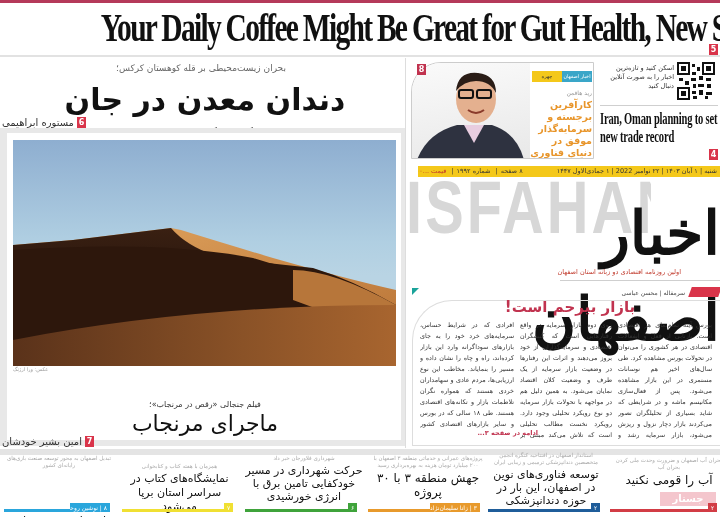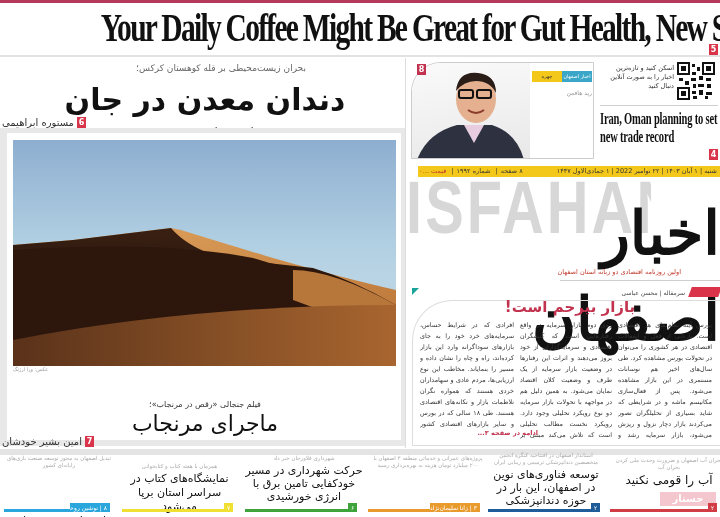--- a/index.html
+++ b/index.html
@@ -90,21 +90,21 @@
   .tease-badge { height: 9px; font-size: 6px; color: #fff; line-height: 9px; text-align: center; padding: 0 3px; }
 </style>
 </head>
 <body>
 
 <div class="abs top-rule"></div>
 <div class="abs top-headline">Your Daily Coffee Might Be Great for Gut Health, New Study Suggests</div>
 <div class="abs page-badge" style="left:709px;top:44px;">5</div>
 <div class="abs hdr-sep"></div>
 
-<div class="abs kicker rtl" style="left:36px;top:63px;width:370px;">بحران زیست‌محیطی بر قله کوهستان کرکس؛</div>
+<div class="abs kicker rtl" style="left:16px;top:63px;width:370px;">بحران زیست‌محیطی بر قله کوهستان کرکس؛</div>
 <div class="abs left-headline rtl">دندان معدن در جان کرکس</div>
 <div class="abs rtl" style="left:2px;top:117px;display:flex;align-items:center;gap:3px;">
   <span class="page-badge">6</span>
   <span class="byline">مستوره ابراهیمی</span>
 </div>
 
 <div class="abs photo-frame"></div>
 <div class="abs photo-inner"></div>
 <div class="abs photo">
   <svg width="383" height="226" viewBox="0 0 383 226">
@@ -150,20 +150,21 @@
       <rect x="47" y="27" width="14" height="8" rx="2" fill="none" stroke="#111" stroke-width="2"></rect>
       <rect x="65" y="27" width="14" height="8" rx="2" fill="none" stroke="#111" stroke-width="2"></rect>
       <path d="M56 47 Q64 53 72 47" stroke="#8a3b2b" stroke-width="2" fill="none"></path>
     </svg>
   </div>
   <div class="abs promo-brand" style="display:flex;">
     <span style="flex:1;background:#f4c81a;font-size:5px;text-align:center;line-height:11px;color:#333;">چهره</span>
     <span style="flex:1;background:#3aa6c8;font-size:5px;color:#fff;text-align:center;line-height:11px;">اخبار اصفهان</span>
   </div>
   <div class="abs promo-name rtl">رید هافمن</div>
+  <div class="abs promo-title rtl">کارآفرین برجسته و سرمایه‌گذار موفق در دنیای فناوری</div>
 </div>
 <div class="abs page-badge" style="left:417px;top:64px;background:#c1334f;">8</div>
 
 <div class="abs qr">
   <svg width="38" height="38" viewBox="0 0 38 38">
     <rect x="1" y="1" width="11" height="11" fill="none" stroke="#111" stroke-width="2"></rect>
       <rect x="4" y="4" width="5" height="5" fill="#111"></rect>
     <rect x="26" y="1" width="11" height="11" fill="none" stroke="#111" stroke-width="2"></rect>
       <rect x="29" y="4" width="5" height="5" fill="#111"></rect>
     <rect x="1" y="26" width="11" height="11" fill="none" stroke="#111" stroke-width="2"></rect>
@@ -229,20 +230,21 @@
 
 <div class="abs tease rtl" style="left:490px;top:452px;width:112px;">
   <div class="tk">استاندار اصفهان در افتتاحیه کنگره انجمن متخصصین دندانپزشکی ترمیمی و زیبایی ایران</div>
   <div class="th" style="font-size:11px;line-height:13px;">توسعه فناوری‌های نوین در اصفهان، این بار در حوزه دندانپزشکی</div>
 </div>
 <div class="abs tease-bar" style="left:488px;top:509px;width:110px;background:#1f5d9a;"></div>
 <div class="abs tease-badge" style="left:591px;top:503px;background:#1f5d9a;">۲</div>
 
 <div class="abs tease rtl" style="left:372px;top:455px;width:112px;">
   <div class="tk">پروژه‌های عمرانی و خدماتی منطقه ۳ اصفهان با ۲۰۰ میلیارد تومان هزینه به بهره‌برداری رسید</div>
+  <div class="th">جهش منطقه ۳ با ۳۰ پروژه</div>
 </div>
 <div class="abs tease-bar" style="left:368px;top:509px;width:112px;background:#e89a2c;"></div>
 <div class="abs tease-badge rtl" style="left:430px;top:503px;width:50px;background:#e89a2c;white-space:nowrap;overflow:hidden;"><span>۳</span> | <span>زانا سلیمان‌نژاد</span></div>
 
 <div class="abs tease rtl" style="left:245px;top:455px;width:118px;">
   <div class="tk">شهرداری فلاورجان خبر داد</div>
   <div class="th" style="font-size:11px;line-height:13px;">حرکت شهرداری در مسیر خودکفایی تامین برق با انرژی خورشیدی</div>
 </div>
 <div class="abs tease-bar" style="left:245px;top:509px;width:112px;background:#3fa33b;"></div>
 <div class="abs tease-badge" style="left:348px;top:503px;background:#3fa33b;">۶</div>

